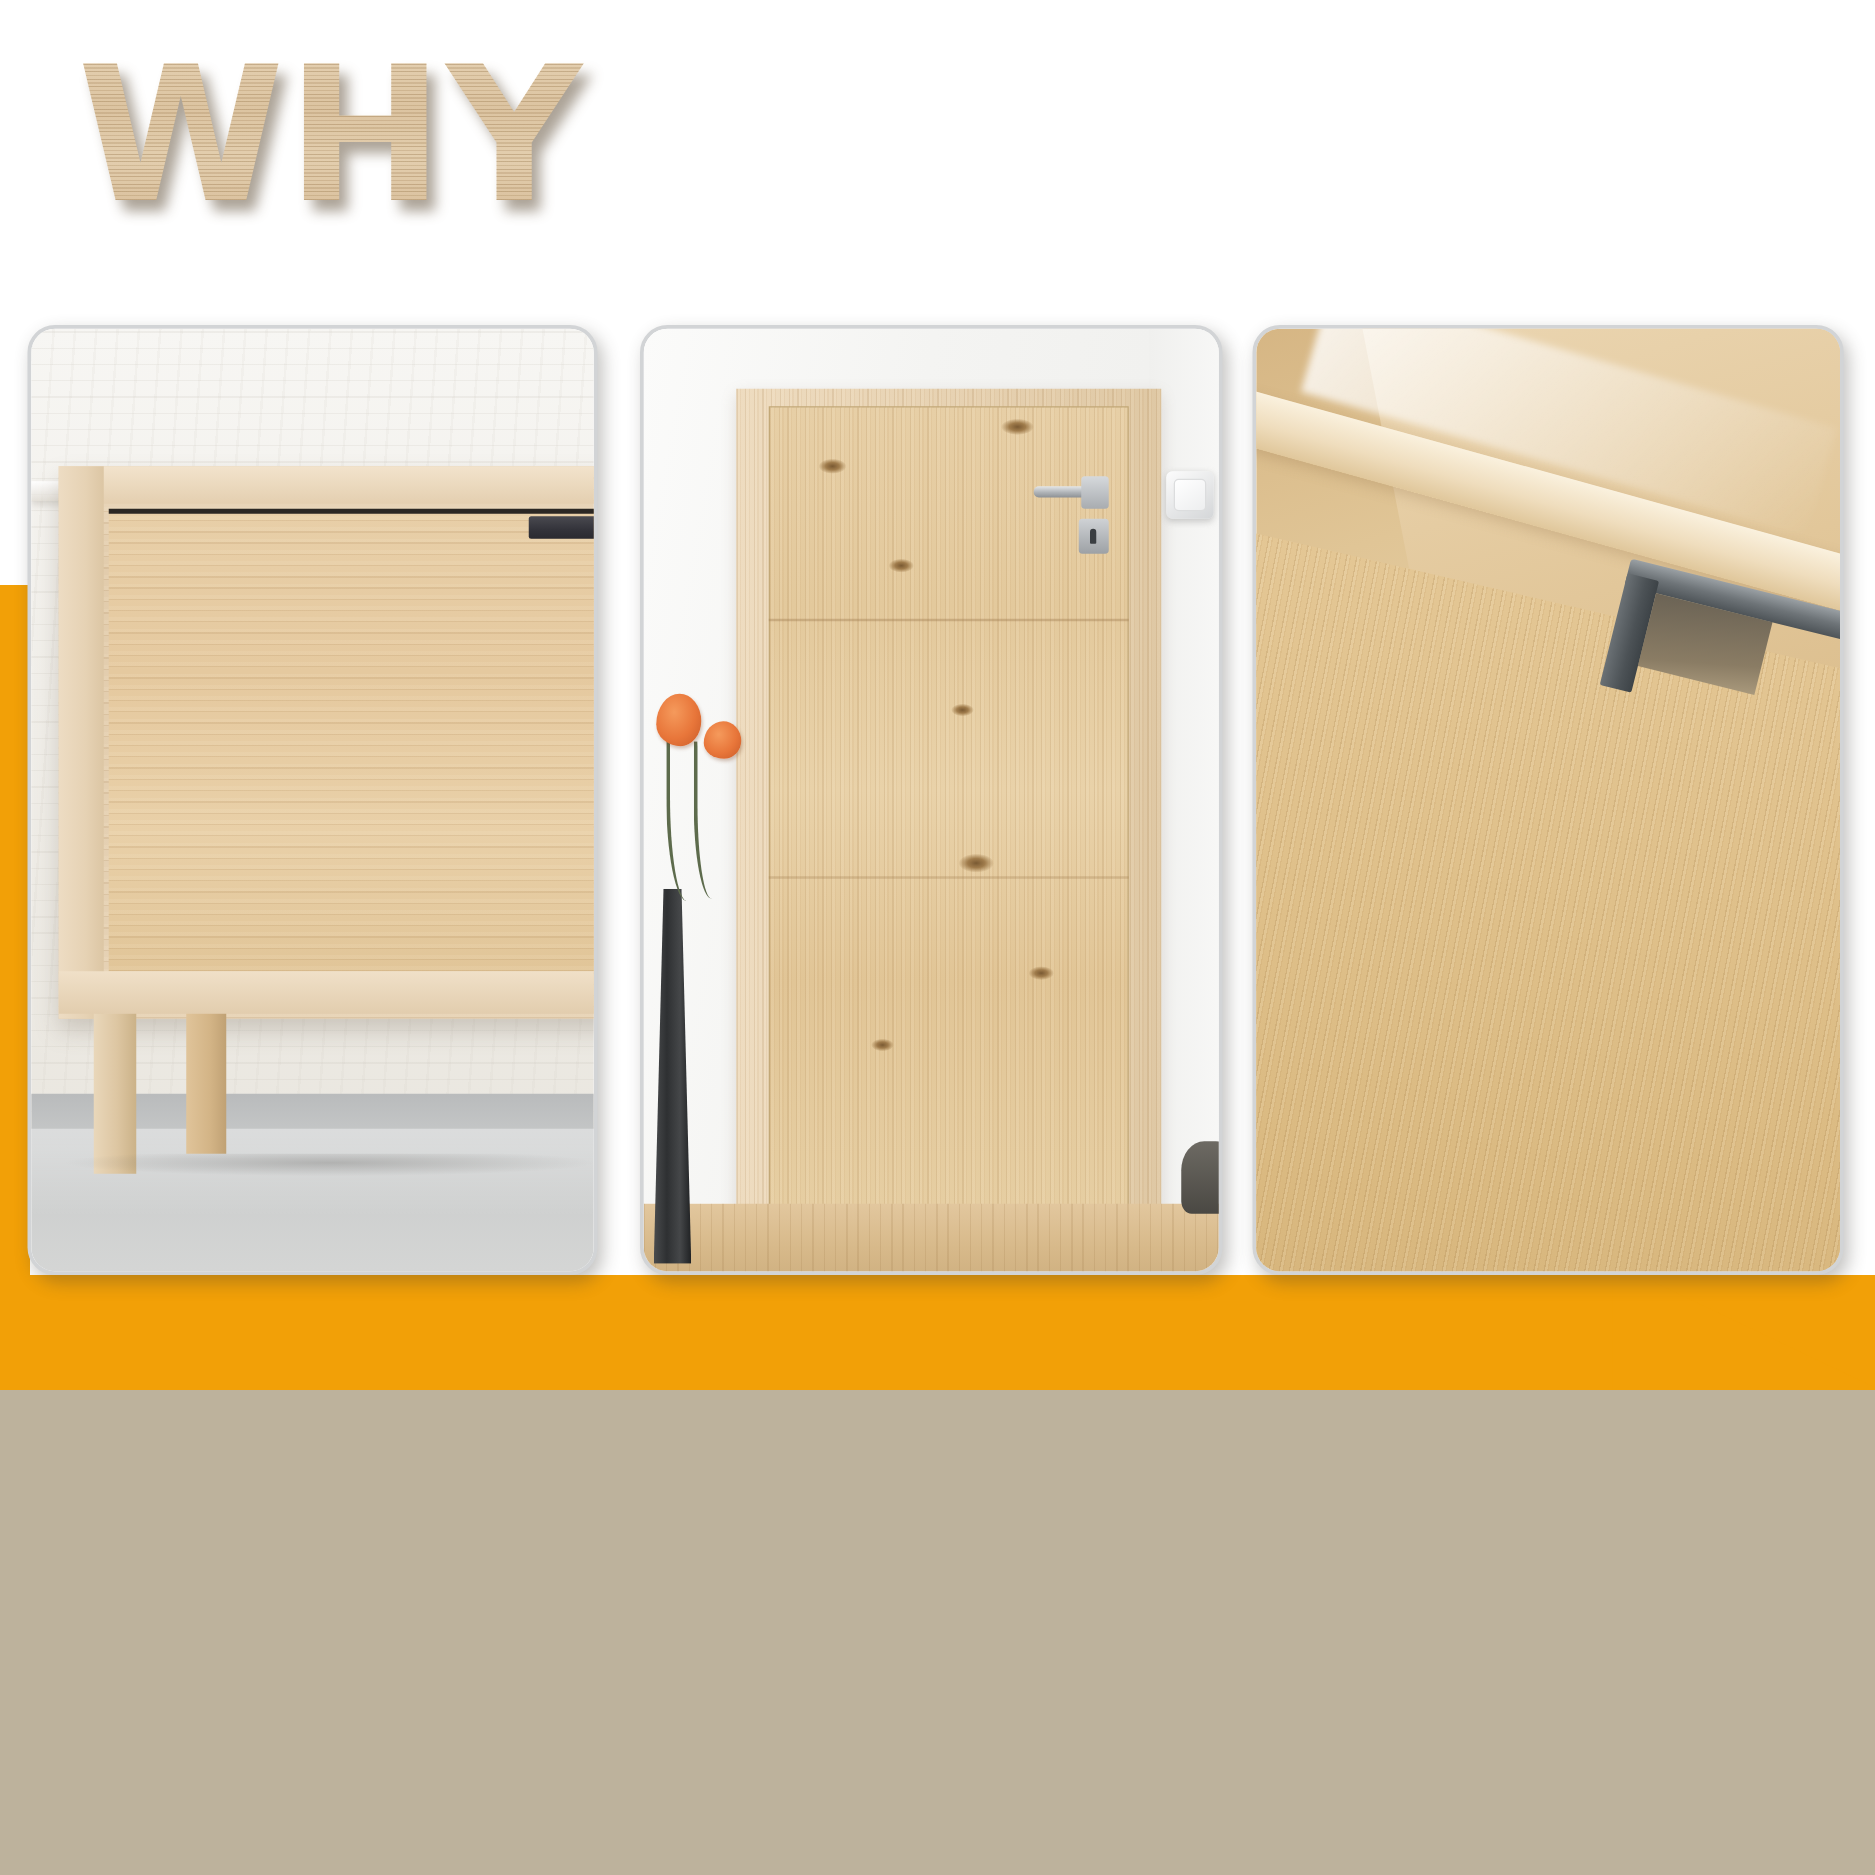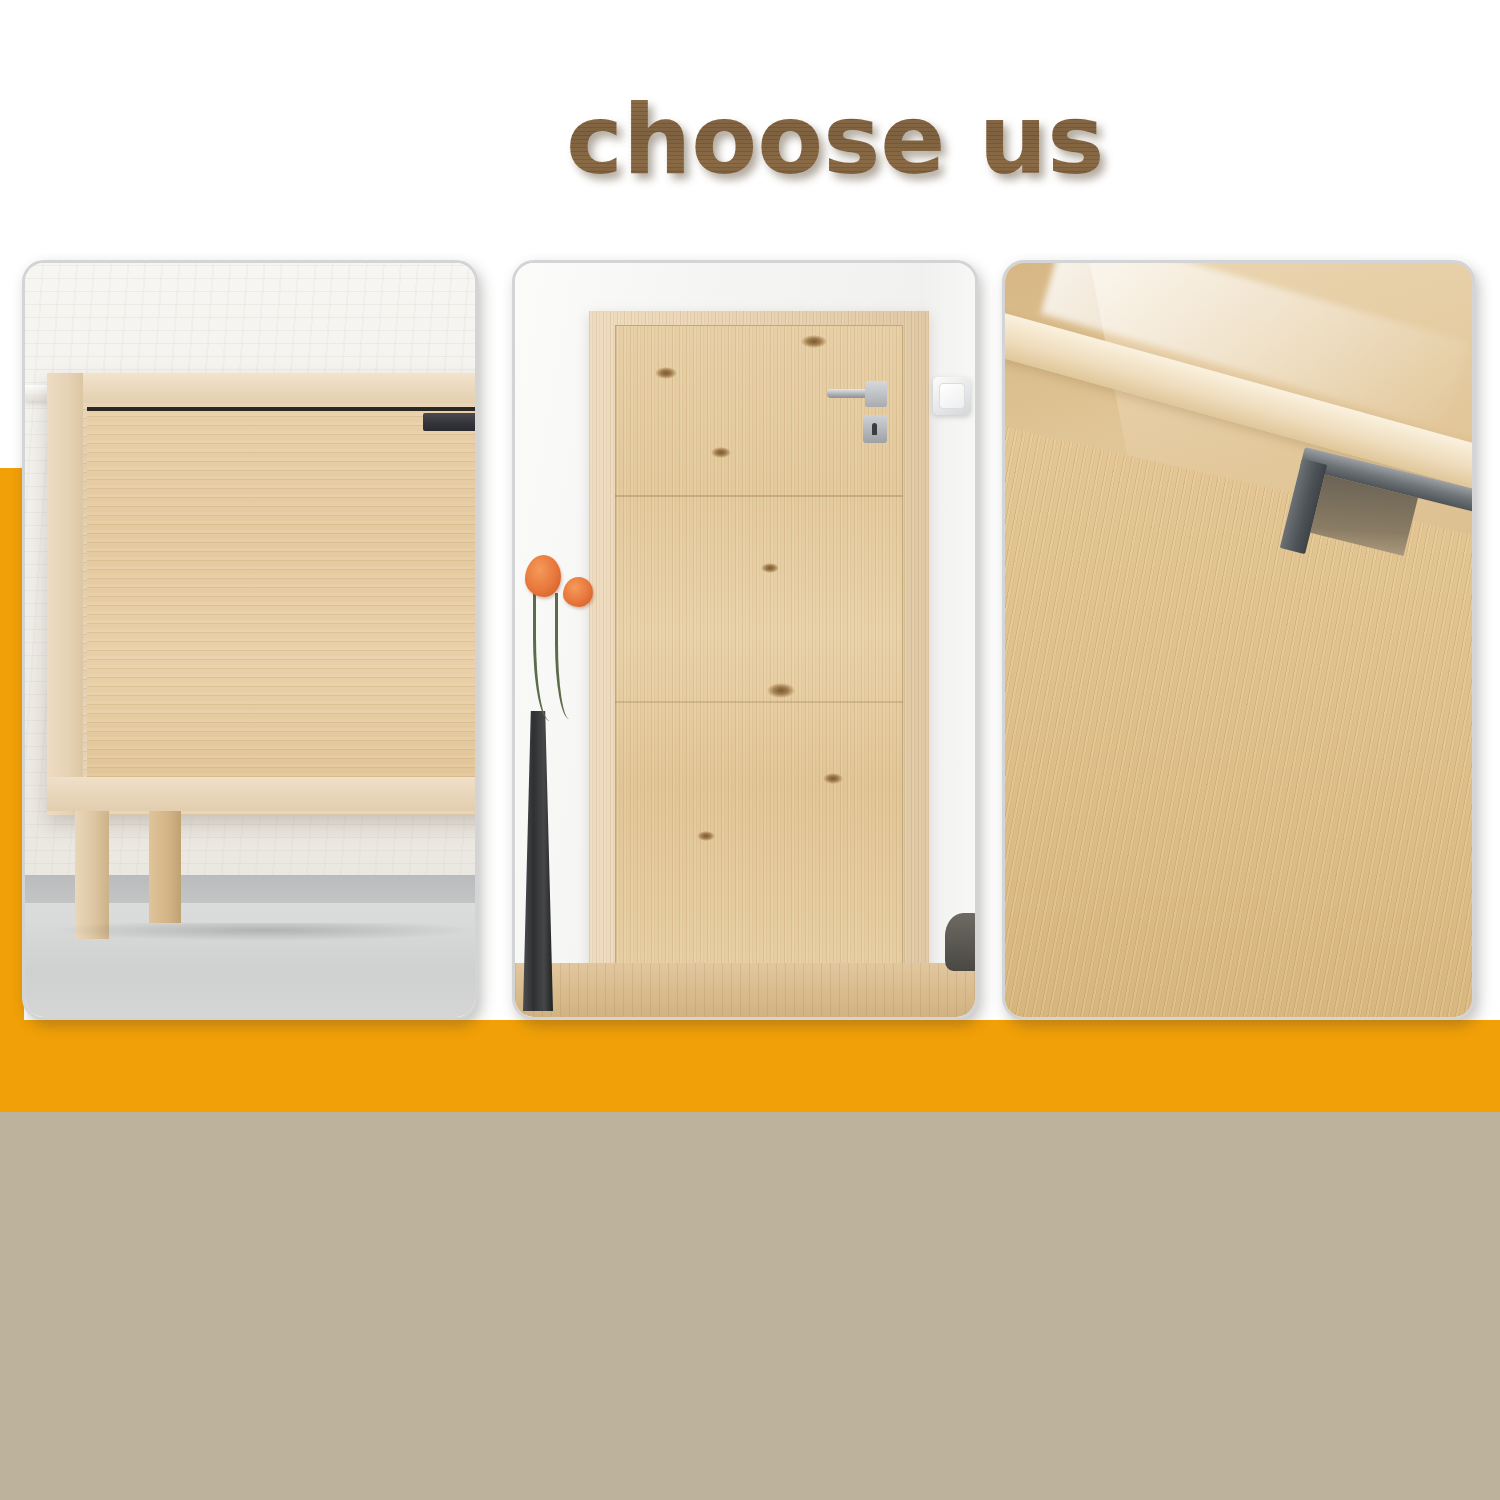--- a/index.html
+++ b/index.html
@@ -385,21 +385,21 @@
 </style>
 </head>
 <body>
 
 <div class="orange-left-col"></div>
 <div class="orange-main"></div>
 <div class="orange-diag"></div>
 <div class="tan-band"></div>
 
 <div class="header">
-  <div class="title-choose">choose us</div>
+  <div class="title-why">WHY</div>
 </div>
 
 <div class="card card-1">
   <div class="photo">
     <div class="c1-wall"></div>
     <div class="c1-wall-tex"></div>
     <div class="c1-wall-ridge"></div>
     <div class="c1-floor"></div>
     <div class="c1-floor-shine"></div>
     <div class="c1-cab-body">

